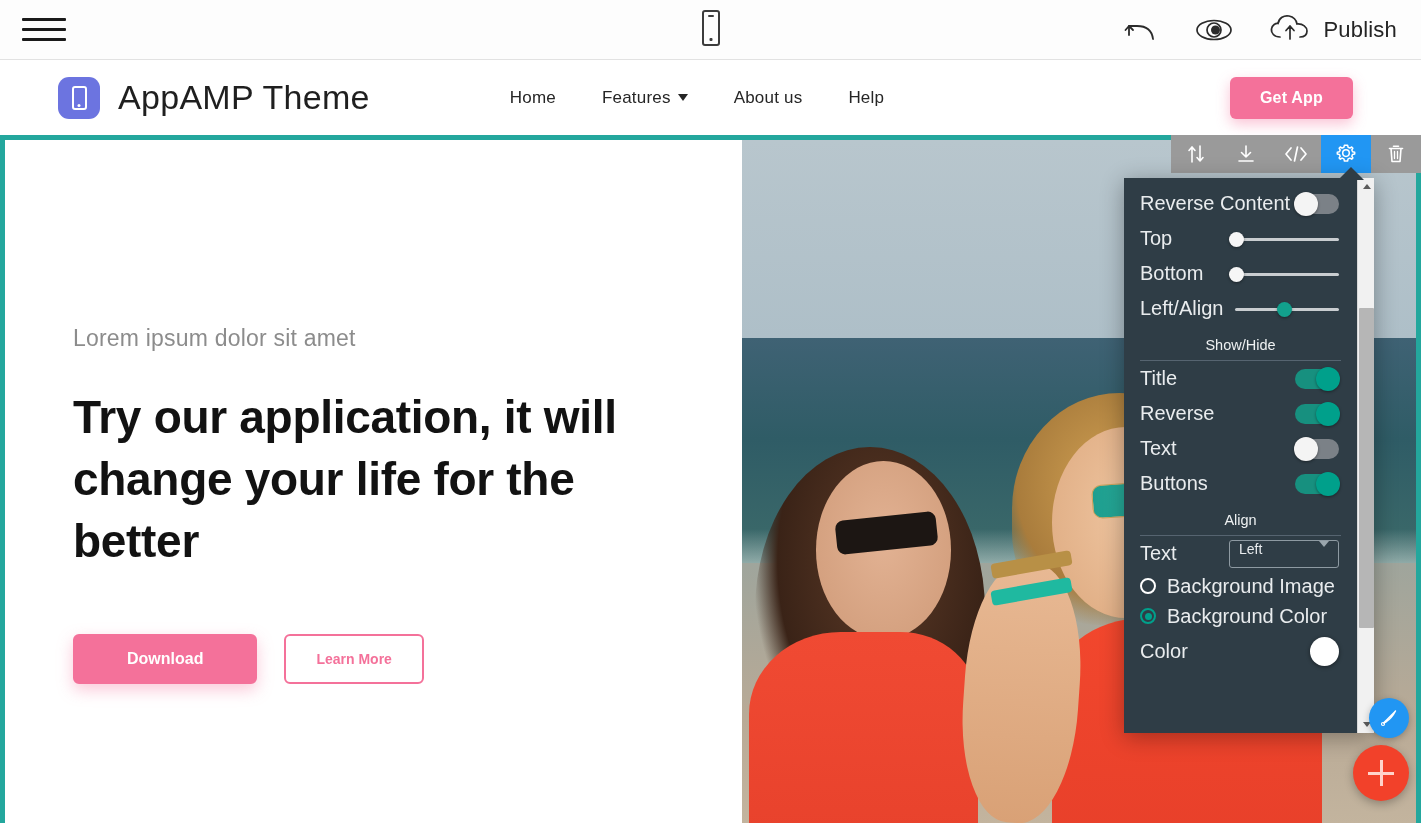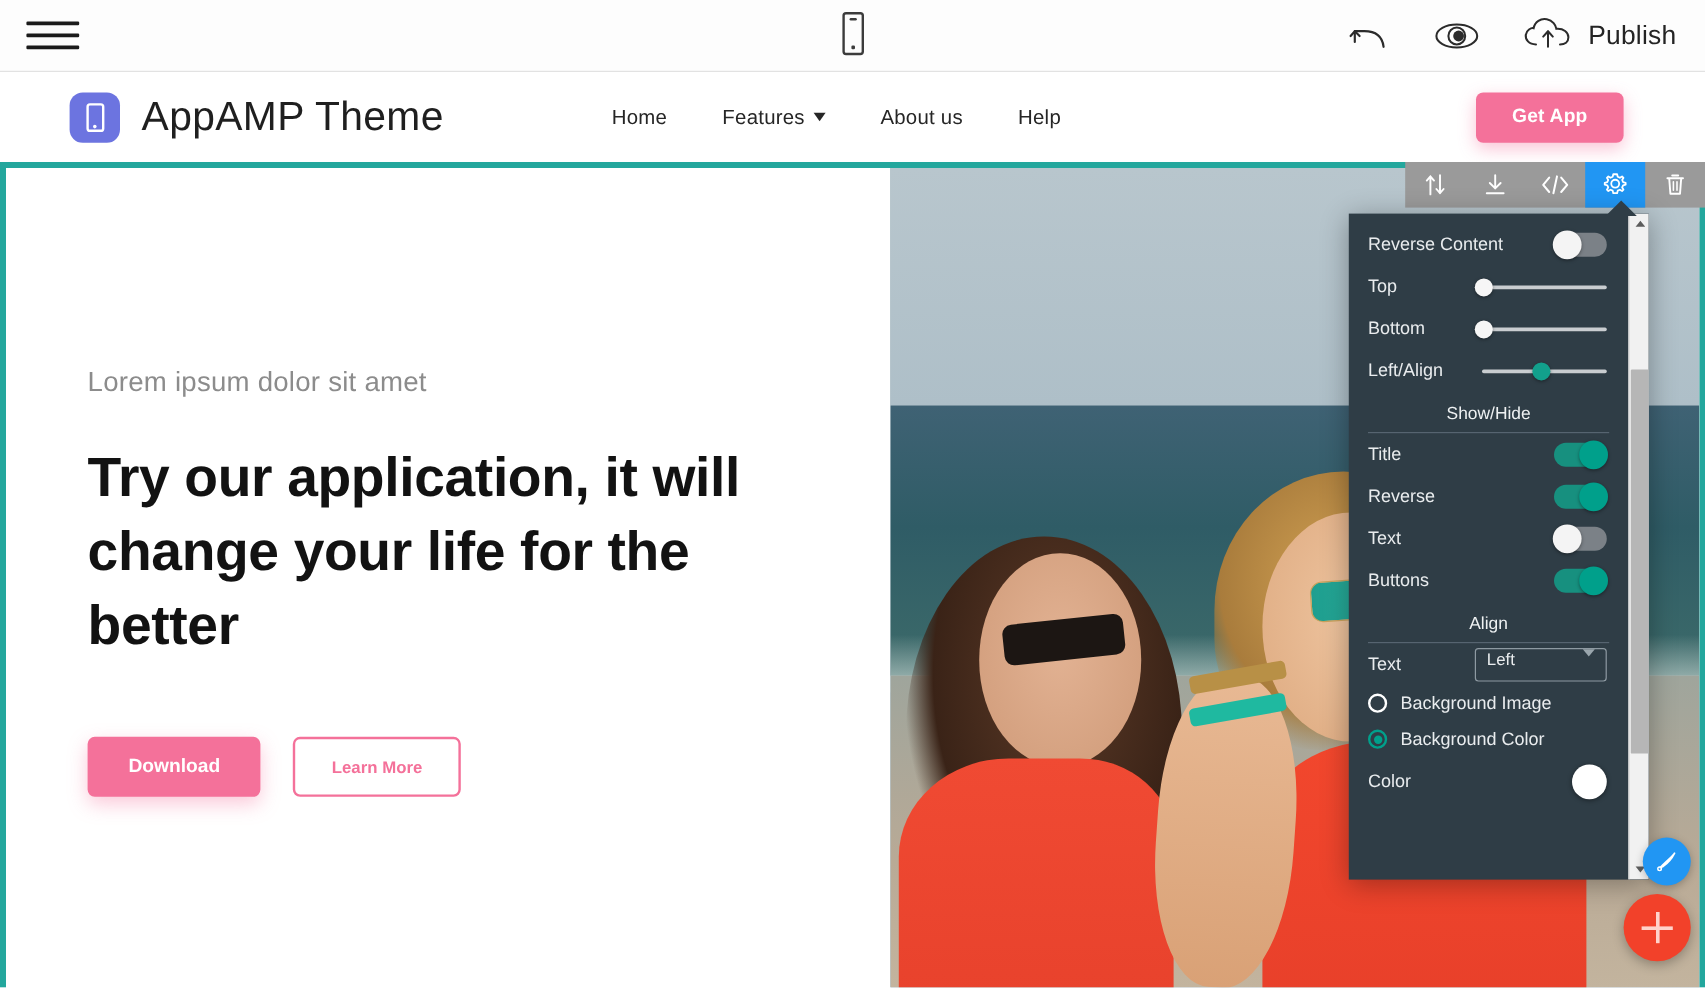--- a/index.html
+++ b/index.html
@@ -95,30 +95,30 @@
   }
   .section-inner { position: relative; width: 100%; height: 100%; display: flex; background:#fff; }
 
   .hero-text {
     width: 737px; height: 100%;
     background: #ffffff;
     padding: 165px 60px 0 68px;
   }
   .hero-sub {
     font-size: 23px; color: #8c8c8c; font-weight: 400;
-    margin-bottom: 34px; letter-spacing: .2px;
+    margin-bottom: 34px; letter-spacing: .2px; margin-top: 20px;
   }
   .hero-title {
     font-size: 46px; line-height: 1.35; font-weight: bold;
     color: #121212; letter-spacing: -.3px; max-width: 600px;
   }
   .hero-buttons { display: flex; gap: 27px; margin-top: 62px; }
   .btn-download {
     background: #f4719a; color: #fff; border: 2px solid #f4719a;
-    border-radius: 6px; height: 50px; padding: 0 32px;
+    border-radius: 6px; height: 50px; padding: 0 52px;
     font-size: 16px; font-weight: bold; cursor: pointer;
     box-shadow: 0 6px 16px rgba(244,113,154,.38);
     font-family: inherit;
   }
   .btn-learn {
     background: #ffffff; color: #f4719a; border: 2px solid #f4719a;
     border-radius: 6px; height: 50px; padding: 0 30px;
     font-size: 14px; font-weight: bold; cursor: pointer;
     font-family: inherit;
   }
@@ -190,21 +190,21 @@
     border-left: 13px solid transparent; border-right: 13px solid transparent;
     border-bottom: 13px solid #2f3d46;
     z-index: 51;
   }
   .panel-body { position: absolute; inset: 0 17px 0 0; padding: 8px 0 0 0; overflow: hidden; }
 
   .p-row {
     display: flex; align-items: center; justify-content: space-between;
     padding: 0 18px 0 16px; height: 35px;
   }
-  .p-label { color: #e9ecee; font-size: 15px; white-space: nowrap; }
+  .p-label { color: #e9ecee; font-size: 20px; white-space: nowrap; }
   .p-head {
     text-align: center; font-size: 14.5px; color: #eef1f2;
     padding: 11px 0 7px; margin: 0 16px;
     border-bottom: 1px solid #566470;
   }
 
   
   .toggle { width: 44px; height: 20px; border-radius: 11px; position: relative; cursor: pointer; }
   .toggle.on  { background: #17907f; }
   .toggle.off { background: #7b8187; }

